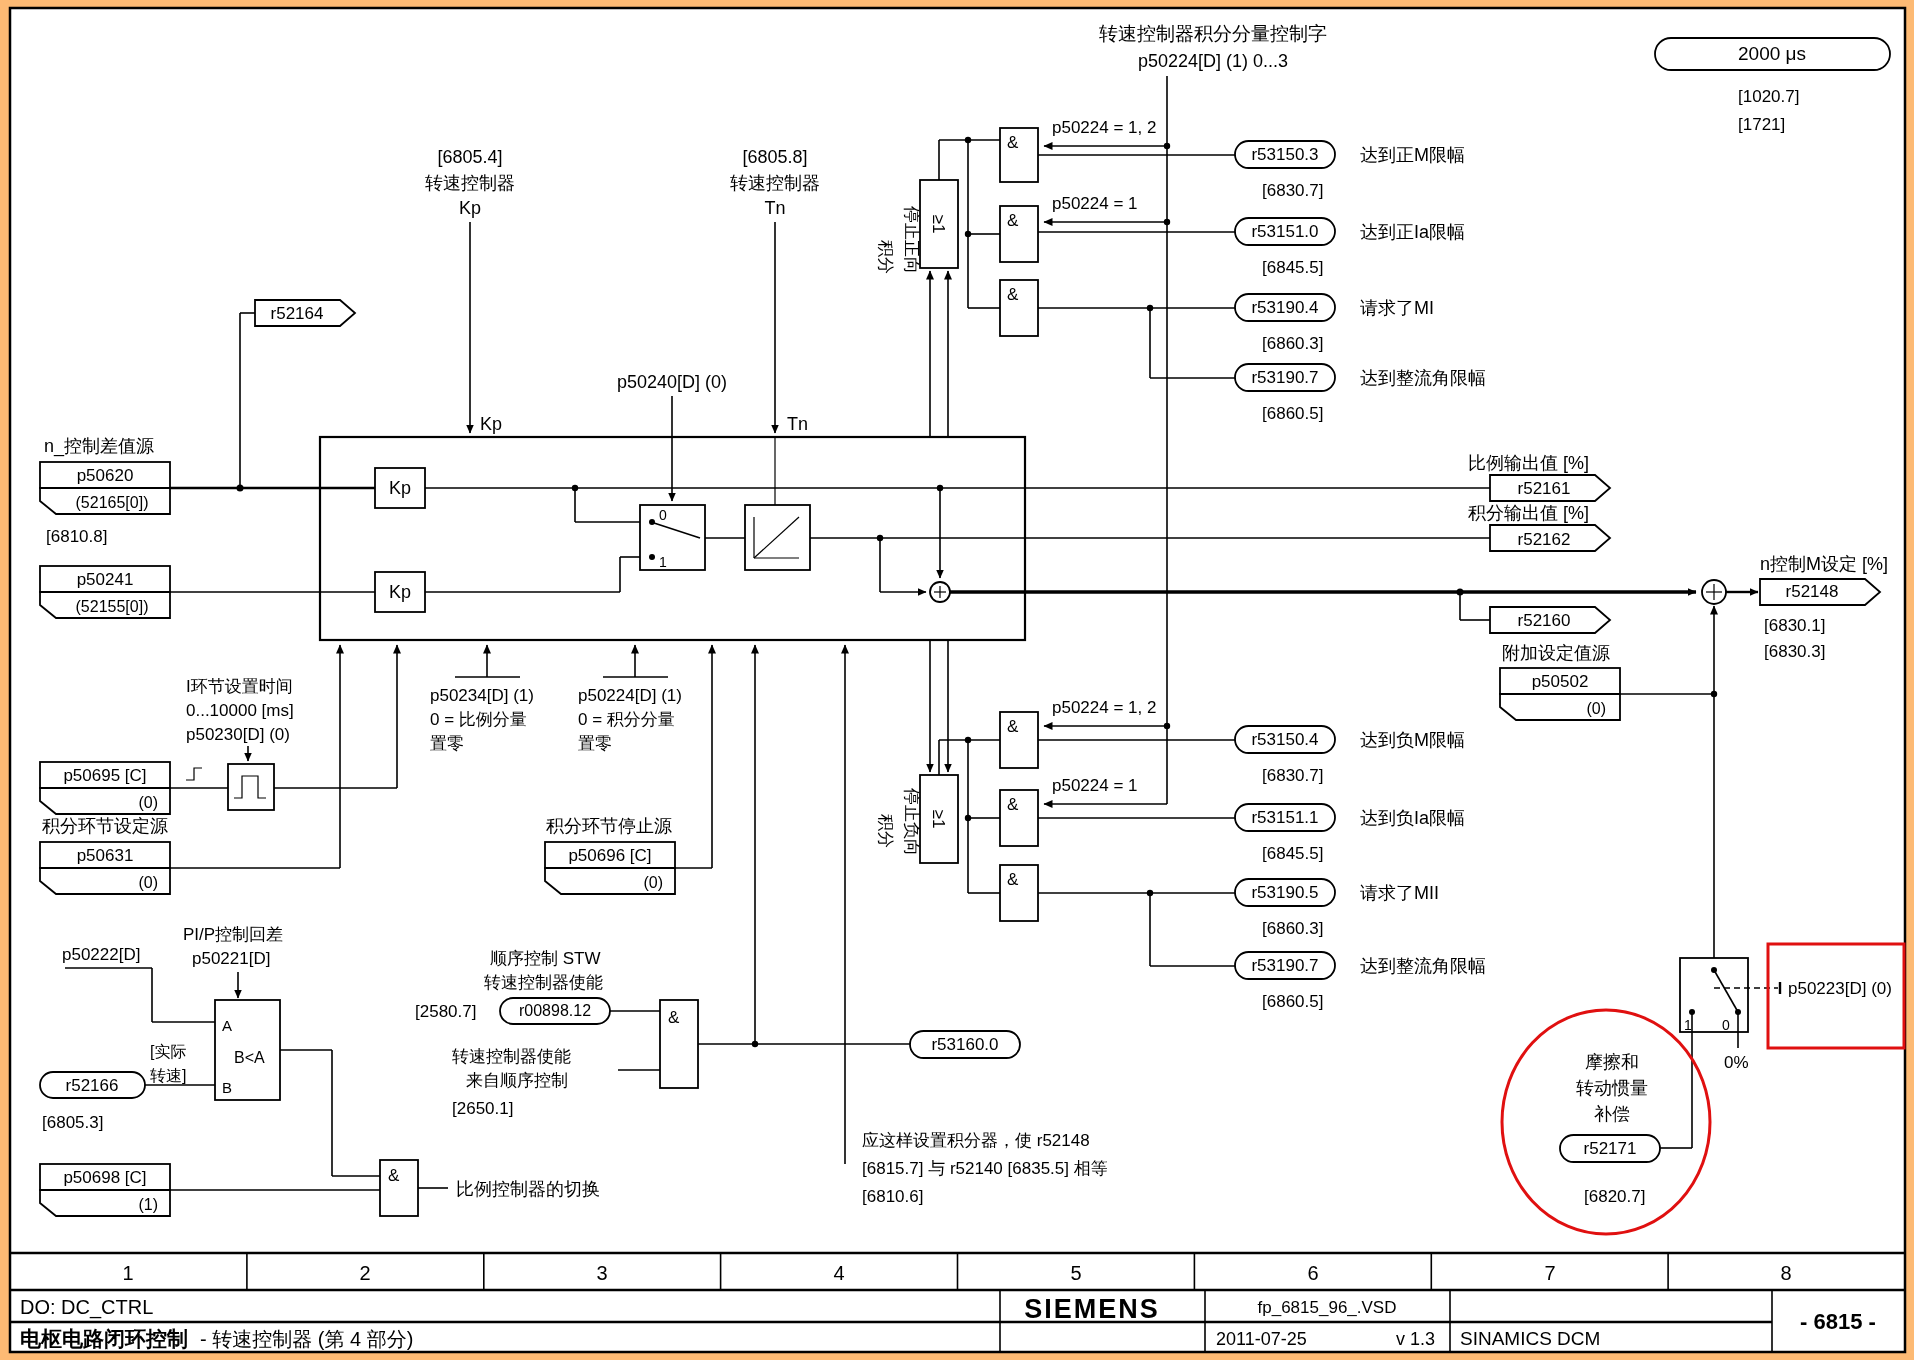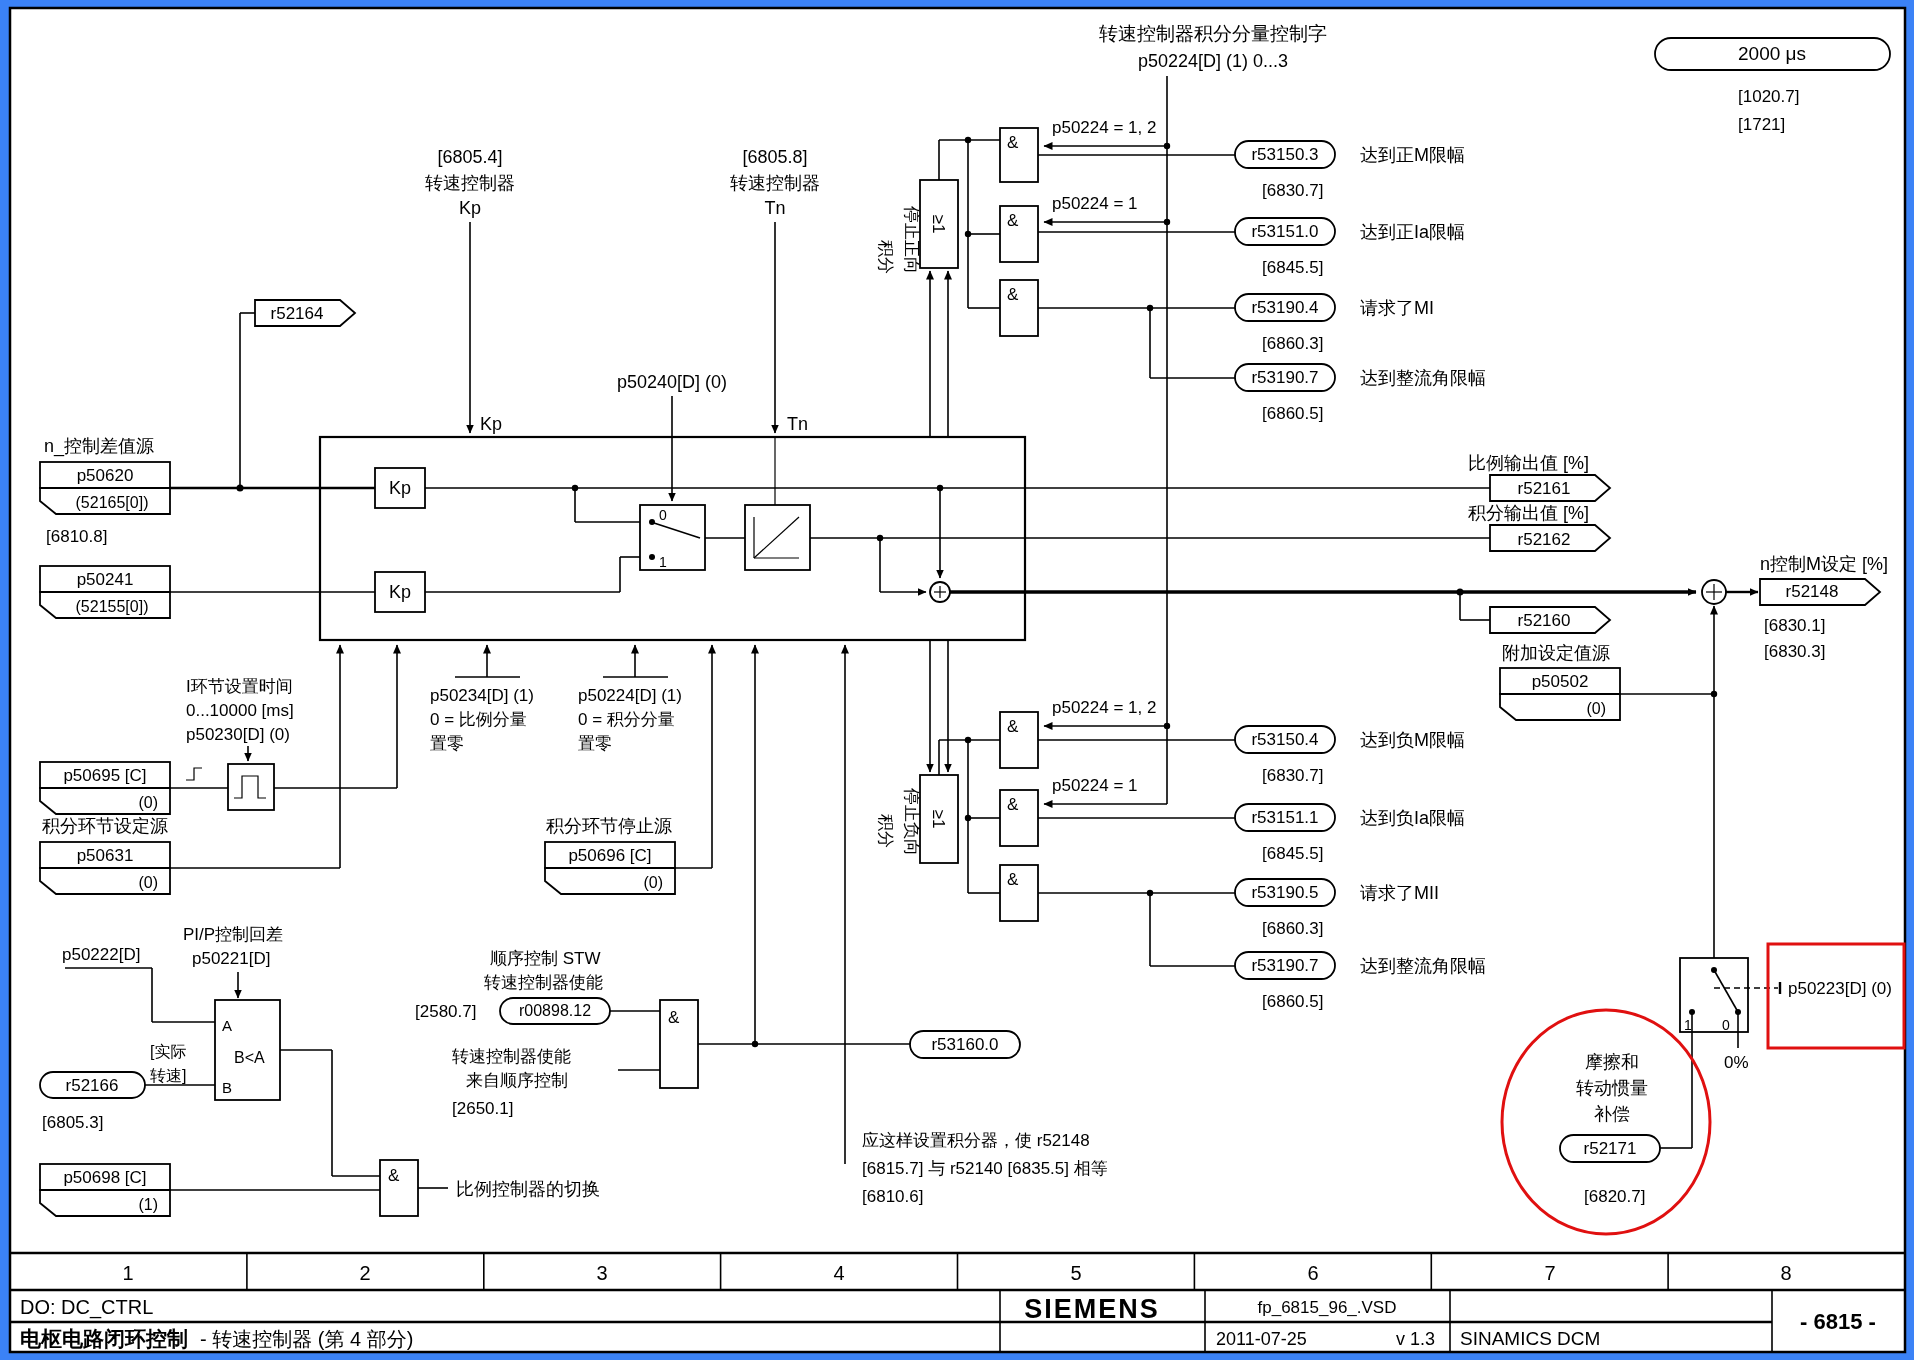--- a/index.html
+++ b/index.html
@@ -1,16 +1,16 @@
 <!DOCTYPE html>
 <html><head>
 <meta charset="utf-8">
 <style>
   html,body{margin:0;padding:0;background:#fff;}
-  #stage{position:relative;width:1914px;height:1360px;background:#3b82f6;}
+  #stage{position:relative;width:1914px;height:1360px;background:#fdba74;}
   svg{display:block;}
   text{font-family:"Liberation Sans","DejaVu Sans",sans-serif;fill:#000;}
   .t14{font-size:14px}.t15{font-size:15px}.t16{font-size:16px}.t17{font-size:17px}
   .t18{font-size:18px}.t19{font-size:19px}.t20{font-size:20px}
   .t21{font-size:21px;font-weight:bold}.t22{font-size:22px;font-weight:bold}
   .t27{font-size:27px;font-weight:bold;letter-spacing:2px}
   .mid{text-anchor:middle}.end{text-anchor:end}
   .w{stroke:#000;stroke-width:1.6;fill:none}
   .w2{stroke:#000;stroke-width:2.4;fill:none}
   .w3{stroke:#000;stroke-width:3.4;fill:none}

